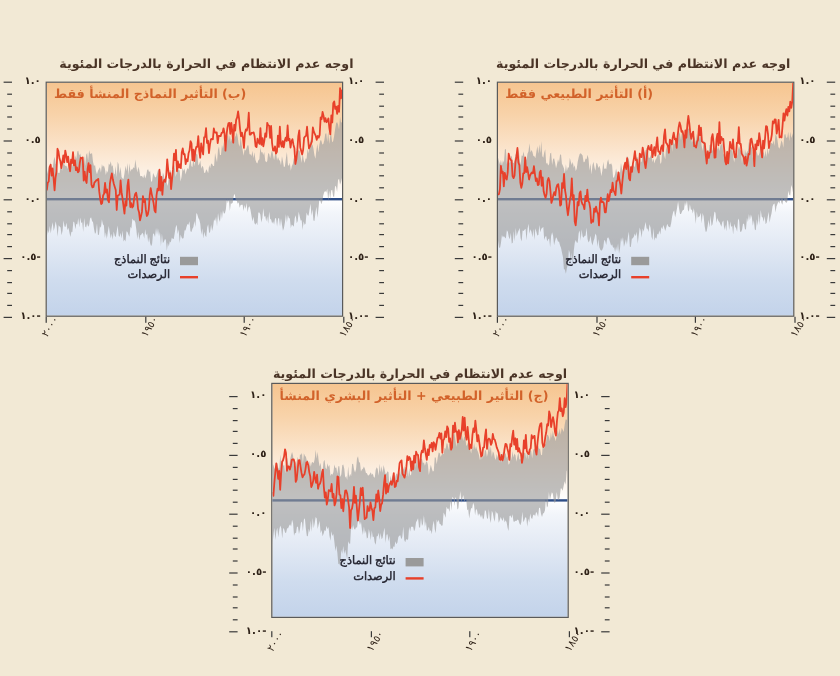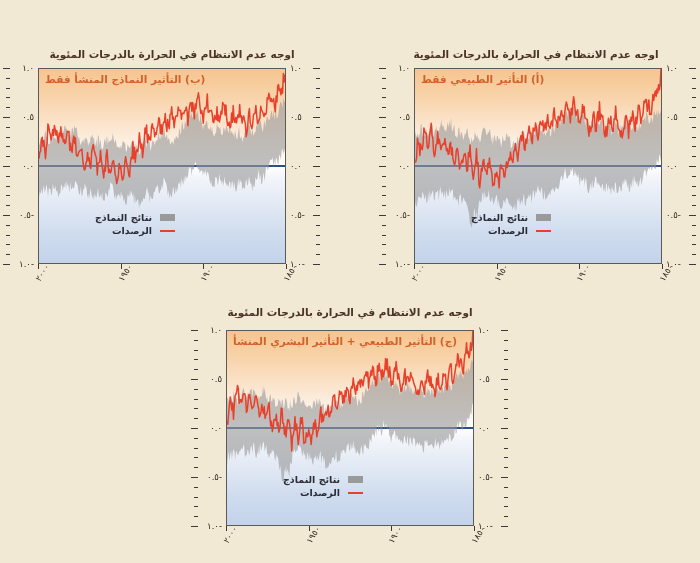--- a/index.html
+++ b/index.html
@@ -64,21 +64,21 @@
     font-size:10.5px;font-weight:bold;
     color:#d2622a;
     white-space:nowrap;
     pointer-events:none;
   }
 
   
   .yaxis{position:absolute;top:0;height:100%;width:34px;}
   .yaxis .ytick{
     position:absolute;font-size:8.5px;color:#2e2117;
-    white-space:nowrap;transform:translateY(-50%);
+    white-space:nowrap;transform:translateY(-50%);font-weight:bold;
   }
   .yaxis.right .ytick{right:4px;text-align:right;}
   .yaxis.left  .ytick{left:4px;text-align:left;}
 
   .ticks{position:absolute;top:0;height:100%;width:6px;}
   .ticks i{
     position:absolute;display:block;height:1px;background:#3a3a3a;
     width:4px;right:0;
   }
   .ticks i.maj{width:7px;height:1px;}
@@ -94,21 +94,21 @@
   .xticks{position:absolute;left:0;width:100%;height:5px;}
   .xticks i{position:absolute;top:0;width:1px;height:5px;background:#3a3a3a;}
 
   
   .legend{
     position:absolute;
     font-size:9.5px;color:#2c2c38;
     white-space:nowrap;
     line-height:13px;
   }
-  .legend .row{display:flex;align-items:center;justify-content:flex-start;gap:8px;}
+  .legend .row{display:flex;align-items:center;justify-content:flex-start;gap:8px;font-family:Liberation Serif, serif;}
   .legend .lbl{font-weight:bold;}
   .sw-models{width:15px;height:7px;background:#9a9a9a;display:inline-block;}
   .sw-obs{width:15px;height:0;border-top:2px solid #e8402a;display:inline-block;}
 </style>
 </head>
 <body>
 
 <div id="figure">
 
 
@@ -151,21 +151,21 @@
           <span class="lbl">نتائج النماذج</span>
         </div>
         <div class="row">
           <span class="sw-obs"></span>
           <span class="lbl">الرصدات</span>
         </div>
       </div>
     </div>
   </div>
 
-  <div class="panel" id="panel-c" style="left:226px;top:330px;width:216px;height:196px;">
+  <div class="panel" id="panel-c" style="left:226px;top:319px;width:216px;height:196px;">
     <div class="plot" style="width:248px;height:196px;">
       <div class="zero-line"></div>
       <svg class="series" viewBox="0 0 248 196" preserveAspectRatio="none">
           <path d="M248.00 31.88 L247.17 29.88 L246.35 29.96 L245.52 34.51 L244.69 40.48 L243.87 38.59 L243.04 36.82 L242.21 42.81 L241.39 37.49 L240.56 42.62 L239.73 38.82 L238.91 42.29 L238.08 48.22 L237.25 45.38 L236.43 43.86 L235.60 39.36 L234.77 45.43 L233.95 40.71 L233.12 48.24 L232.29 44.52 L231.47 42.96 L230.64 42.80 L229.81 49.84 L228.99 51.23 L228.16 54.71 L227.33 48.14 L226.51 59.92 L225.68 59.62 L224.85 54.38 L224.03 54.82 L223.20 52.09 L222.37 53.37 L221.55 50.50 L220.72 55.23 L219.89 54.38 L219.07 55.75 L218.24 62.77 L217.41 56.42 L216.59 55.51 L215.76 56.97 L214.93 63.48 L214.11 55.52 L213.28 63.18 L212.45 57.82 L211.63 58.19 L210.80 54.76 L209.97 58.31 L209.15 64.74 L208.32 62.78 L207.49 63.71 L206.67 57.70 L205.84 60.74 L205.01 65.38 L204.19 59.89 L203.36 58.50 L202.53 61.90 L201.71 56.46 L200.88 64.40 L200.05 57.17 L199.23 66.79 L198.40 67.98 L197.57 60.51 L196.75 62.29 L195.92 57.83 L195.09 60.29 L194.27 63.42 L193.44 56.99 L192.61 66.30 L191.79 56.89 L190.96 66.25 L190.13 54.28 L189.31 62.29 L188.48 58.87 L187.65 64.01 L186.83 62.11 L186.00 58.04 L185.17 56.63 L184.35 61.43 L183.52 52.12 L182.69 57.38 L181.87 50.20 L181.04 58.02 L180.21 61.41 L179.39 56.01 L178.56 55.55 L177.73 61.95 L176.91 55.93 L176.08 63.78 L175.25 58.97 L174.43 64.43 L173.60 60.03 L172.77 57.16 L171.95 55.35 L171.12 52.44 L170.29 55.01 L169.47 49.70 L168.64 55.48 L167.81 52.57 L166.99 58.53 L166.16 55.00 L165.33 48.74 L164.51 48.91 L163.68 51.08 L162.85 52.29 L162.03 44.41 L161.20 44.13 L160.37 47.89 L159.55 44.89 L158.72 40.01 L157.89 40.37 L157.07 38.92 L156.24 43.99 L155.41 45.80 L154.59 52.95 L153.76 47.27 L152.93 41.47 L152.11 41.74 L151.28 44.11 L150.45 51.55 L149.63 49.93 L148.80 48.75 L147.97 55.63 L147.15 50.38 L146.32 49.88 L145.49 54.73 L144.67 53.77 L143.84 59.13 L143.01 58.27 L142.19 59.66 L141.36 61.36 L140.53 58.05 L139.71 57.68 L138.88 61.88 L138.05 67.50 L137.23 61.96 L136.40 61.87 L135.57 73.18 L134.75 73.57 L133.92 71.11 L133.09 67.94 L132.27 71.81 L131.44 76.60 L130.61 67.75 L129.79 65.05 L128.96 65.92 L128.13 68.74 L127.31 65.92 L126.48 66.81 L125.65 62.92 L124.83 63.11 L124.00 62.35 L123.17 65.86 L122.35 61.23 L121.52 68.88 L120.69 60.89 L119.87 70.50 L119.04 64.09 L118.21 68.18 L117.39 67.62 L116.56 76.11 L115.73 77.01 L114.91 70.72 L114.08 78.35 L113.25 69.90 L112.43 77.90 L111.60 74.49 L110.77 68.96 L109.95 72.01 L109.12 68.66 L108.29 68.34 L107.47 76.53 L106.64 73.53 L105.81 80.07 L104.99 75.74 L104.16 75.32 L103.33 77.90 L102.51 83.08 L101.68 80.16 L100.85 76.08 L100.03 81.15 L99.20 77.06 L98.37 87.03 L97.55 74.25 L96.72 73.39 L95.89 75.25 L95.07 75.83 L94.24 71.73 L93.41 68.28 L92.59 74.93 L91.76 69.07 L90.93 74.44 L90.11 67.24 L89.28 77.30 L88.45 71.51 L87.63 70.13 L86.80 72.28 L85.97 78.84 L85.15 78.23 L84.32 75.35 L83.49 76.56 L82.67 74.39 L81.84 75.85 L81.01 77.08 L80.19 76.74 L79.36 75.13 L78.53 74.72 L77.71 71.30 L76.88 69.54 L76.05 71.36 L75.23 71.90 L74.40 73.75 L73.57 66.32 L72.75 65.74 L71.92 60.76 L71.09 62.64 L70.27 71.75 L69.44 74.57 L68.61 71.90 L67.79 67.23 L66.96 67.36 L66.13 77.75 L65.31 75.49 L64.48 78.45 L63.65 69.17 L62.83 80.86 L62.00 77.51 L61.17 78.92 L60.35 71.10 L59.52 67.78 L58.69 68.33 L57.87 76.25 L57.04 78.22 L56.21 69.34 L55.39 69.35 L54.56 75.66 L53.73 70.29 L52.91 70.70 L52.08 67.76 L51.25 74.29 L50.43 76.44 L49.60 75.57 L48.77 77.41 L47.95 67.98 L47.12 69.82 L46.29 66.63 L45.47 71.84 L44.64 70.42 L43.81 63.84 L42.99 65.46 L42.16 73.23 L41.33 73.47 L40.51 66.31 L39.68 69.49 L38.85 64.59 L38.03 56.98 L37.20 63.00 L36.37 55.32 L35.55 63.18 L34.72 66.71 L33.89 65.69 L33.07 66.14 L32.24 69.69 L31.41 64.71 L30.59 70.63 L29.76 63.93 L28.93 64.69 L28.11 61.20 L27.28 60.45 L26.45 58.35 L25.63 67.33 L24.80 58.08 L23.97 59.71 L23.15 59.09 L22.32 71.81 L21.49 61.34 L20.67 63.85 L19.84 68.97 L19.01 69.85 L18.19 68.77 L17.36 60.16 L16.53 57.27 L15.71 59.71 L14.88 63.89 L14.05 71.86 L13.23 66.96 L12.40 62.05 L11.57 65.76 L10.75 75.34 L9.92 67.92 L9.09 69.02 L8.27 61.70 L7.44 70.39 L6.61 59.41 L5.79 71.31 L4.96 70.98 L4.13 66.27 L3.31 69.31 L2.48 72.02 L1.65 70.85 L0.83 68.22 L0.00 67.12 L0.00 135.25 L0.83 127.67 L1.65 121.05 L2.48 131.39 L3.31 124.17 L4.13 120.94 L4.96 129.31 L5.79 122.74 L6.61 119.21 L7.44 121.53 L8.27 130.05 L9.09 120.98 L9.92 122.45 L10.75 125.36 L11.57 124.95 L12.40 121.55 L13.23 121.50 L14.05 119.40 L14.88 118.18 L15.71 119.98 L16.53 114.35 L17.36 117.30 L18.19 127.77 L19.01 125.30 L19.84 125.60 L20.67 120.03 L21.49 120.49 L22.32 126.20 L23.15 122.40 L23.97 116.92 L24.80 115.69 L25.63 124.02 L26.45 114.22 L27.28 112.98 L28.11 121.82 L28.93 127.90 L29.76 128.16 L30.59 121.80 L31.41 125.04 L32.24 115.20 L33.07 124.65 L33.89 112.82 L34.72 121.39 L35.55 117.05 L36.37 112.00 L37.20 113.27 L38.03 121.99 L38.85 118.46 L39.68 115.18 L40.51 125.65 L41.33 122.96 L42.16 128.19 L42.99 126.15 L43.81 123.00 L44.64 124.04 L45.47 119.44 L46.29 122.23 L47.12 120.44 L47.95 127.69 L48.77 131.90 L49.60 123.99 L50.43 127.94 L51.25 126.26 L52.08 133.12 L52.91 140.86 L53.73 135.98 L54.56 142.06 L55.39 151.70 L56.21 151.20 L57.04 153.53 L57.87 139.64 L58.69 142.82 L59.52 136.46 L60.35 143.14 L61.17 139.65 L62.00 143.30 L62.83 147.47 L63.65 132.40 L64.48 134.20 L65.31 134.43 L66.13 120.14 L66.96 123.21 L67.79 118.78 L68.61 121.82 L69.44 122.73 L70.27 120.55 L71.09 121.01 L71.92 115.04 L72.75 115.26 L73.57 118.80 L74.40 115.94 L75.23 122.65 L76.05 127.08 L76.88 119.96 L77.71 126.16 L78.53 123.24 L79.36 130.14 L80.19 129.50 L81.01 122.00 L81.84 125.80 L82.67 131.58 L83.49 123.31 L84.32 128.97 L85.15 128.42 L85.97 133.40 L86.80 135.35 L87.63 128.09 L88.45 128.28 L89.28 125.25 L90.11 131.28 L90.93 125.35 L91.76 130.65 L92.59 129.55 L93.41 124.61 L94.24 121.04 L95.07 133.96 L95.89 126.84 L96.72 126.40 L97.55 132.52 L98.37 127.79 L99.20 139.08 L100.03 138.20 L100.85 139.25 L101.68 136.59 L102.51 137.23 L103.33 132.36 L104.16 134.84 L104.99 133.60 L105.81 128.74 L106.64 127.66 L107.47 127.32 L108.29 130.80 L109.12 128.88 L109.95 120.21 L110.77 131.29 L111.60 133.26 L112.43 130.35 L113.25 131.55 L114.08 130.31 L114.91 120.23 L115.73 124.15 L116.56 120.22 L117.39 120.26 L118.21 120.24 L119.04 124.07 L119.87 122.08 L120.69 116.35 L121.52 114.90 L122.35 113.05 L123.17 120.49 L124.00 121.20 L124.83 112.77 L125.65 119.50 L126.48 117.79 L127.31 110.51 L128.13 120.29 L128.96 115.63 L129.79 123.59 L130.61 122.99 L131.44 120.08 L132.27 124.11 L133.09 123.02 L133.92 126.50 L134.75 118.85 L135.57 115.23 L136.40 122.30 L137.23 125.62 L138.05 113.99 L138.88 116.70 L139.71 114.24 L140.53 117.86 L141.36 118.02 L142.19 119.51 L143.01 118.99 L143.84 108.13 L144.67 110.01 L145.49 112.56 L146.32 103.30 L147.15 105.14 L147.97 104.91 L148.80 107.84 L149.63 98.08 L150.45 106.76 L151.28 94.97 L152.11 96.38 L152.93 102.82 L153.76 95.10 L154.59 97.17 L155.41 105.69 L156.24 104.71 L157.07 96.87 L157.89 90.05 L158.72 100.27 L159.55 96.60 L160.37 93.49 L161.20 99.59 L162.03 97.39 L162.85 97.04 L163.68 106.36 L164.51 105.53 L165.33 113.15 L166.16 108.00 L166.99 104.33 L167.81 104.76 L168.64 99.93 L169.47 102.35 L170.29 110.49 L171.12 104.95 L171.95 106.51 L172.77 111.06 L173.60 108.74 L174.43 110.22 L175.25 112.62 L176.08 109.83 L176.91 114.04 L177.73 112.80 L178.56 106.10 L179.39 107.15 L180.21 112.59 L181.04 113.87 L181.87 105.38 L182.69 113.55 L183.52 117.03 L184.35 106.65 L185.17 108.65 L186.00 113.21 L186.83 115.99 L187.65 106.93 L188.48 109.03 L189.31 108.81 L190.13 116.91 L190.96 114.70 L191.79 112.00 L192.61 113.84 L193.44 115.35 L194.27 111.89 L195.09 116.56 L195.92 114.73 L196.75 116.30 L197.57 120.95 L198.40 123.79 L199.23 111.14 L200.05 110.62 L200.88 113.04 L201.71 109.57 L202.53 115.84 L203.36 115.93 L204.19 115.08 L205.01 115.33 L205.84 114.08 L206.67 114.49 L207.49 117.30 L208.32 118.90 L209.15 116.09 L209.97 107.57 L210.80 116.48 L211.63 114.66 L212.45 112.09 L213.28 112.71 L214.11 120.10 L214.93 113.32 L215.76 116.71 L216.59 109.07 L217.41 112.88 L218.24 113.57 L219.07 110.25 L219.89 109.89 L220.72 111.30 L221.55 107.49 L222.37 109.02 L223.20 111.96 L224.03 104.18 L224.85 104.36 L225.68 109.54 L226.51 111.91 L227.33 109.03 L228.16 108.60 L228.99 106.35 L229.81 96.49 L230.64 103.99 L231.47 102.76 L232.29 90.96 L233.12 98.22 L233.95 94.36 L234.77 91.05 L235.60 92.30 L236.43 98.51 L237.25 100.33 L238.08 98.52 L238.91 90.83 L239.73 97.03 L240.56 97.69 L241.39 95.36 L242.21 87.98 L243.04 87.90 L243.87 89.83 L244.69 85.72 L245.52 81.84 L246.35 84.73 L247.17 72.92 L248.00 74.50 Z" fill="#9a9a9a" fill-opacity="0.62" stroke="none"></path>
           <path d="M248.00 -2.76 L247.18 14.05 L246.37 19.52 L245.55 11.96 L244.74 24.17 L243.92 27.15 L243.11 20.44 L242.29 22.79 L241.47 11.87 L240.66 22.42 L239.84 23.80 L239.03 31.36 L238.21 43.45 L237.39 40.20 L236.58 32.27 L235.76 27.93 L234.95 31.26 L234.13 36.24 L233.32 26.04 L232.50 23.03 L231.68 34.97 L230.87 33.78 L230.05 40.64 L229.24 44.77 L228.42 51.72 L227.61 53.07 L226.79 49.54 L225.97 33.03 L225.16 33.54 L224.34 36.47 L223.53 42.07 L222.71 49.63 L221.89 59.41 L221.08 55.55 L220.26 43.65 L219.45 44.23 L218.63 45.67 L217.82 43.06 L217.00 54.04 L216.18 55.12 L215.37 59.12 L214.55 58.16 L213.74 56.48 L212.92 42.75 L212.11 54.21 L211.29 47.38 L210.47 61.59 L209.66 66.42 L208.84 58.63 L208.03 57.57 L207.21 53.95 L206.39 56.90 L205.58 46.13 L204.76 55.06 L203.95 45.69 L203.13 51.13 L202.32 39.31 L201.50 44.47 L200.68 52.48 L199.87 50.67 L199.05 63.96 L198.24 57.74 L197.42 54.42 L196.61 50.78 L195.79 50.41 L194.97 55.11 L194.16 61.28 L193.34 64.28 L192.53 59.61 L191.71 63.86 L190.89 63.52 L190.08 57.57 L189.26 55.36 L188.45 53.34 L187.63 49.68 L186.82 46.91 L186.00 46.33 L185.18 41.94 L184.37 49.48 L183.55 51.17 L182.74 46.65 L181.92 45.92 L181.11 47.11 L180.29 54.65 L179.47 38.19 L178.66 43.87 L177.84 53.45 L177.03 53.64 L176.21 60.17 L175.39 61.03 L174.58 54.98 L173.76 48.64 L172.95 43.14 L172.13 48.40 L171.32 38.60 L170.50 30.81 L169.68 40.41 L168.87 37.40 L168.05 43.10 L167.24 53.90 L166.42 51.10 L165.61 54.87 L164.79 44.93 L163.97 36.13 L163.16 46.91 L162.34 42.66 L161.53 28.38 L160.71 39.18 L159.89 27.76 L159.08 38.82 L158.26 42.78 L157.45 46.25 L156.63 38.87 L155.82 49.15 L155.00 39.92 L154.18 40.15 L153.37 32.60 L152.55 40.73 L151.74 35.04 L150.92 53.31 L150.11 55.21 L149.29 45.85 L148.47 48.75 L147.66 37.52 L146.84 35.65 L146.03 44.76 L145.21 39.98 L144.39 46.03 L143.58 47.34 L142.76 57.89 L141.95 41.52 L141.13 45.96 L140.32 41.12 L139.50 44.81 L138.68 45.43 L137.87 50.13 L137.05 55.37 L136.24 50.43 L135.42 48.98 L134.61 56.70 L133.79 49.58 L132.97 53.30 L132.16 51.39 L131.34 59.84 L130.53 55.06 L129.71 63.92 L128.89 59.17 L128.08 54.30 L127.26 47.45 L126.45 57.58 L125.63 56.05 L124.82 59.30 L124.00 73.31 L123.18 70.21 L122.37 59.87 L121.55 59.34 L120.74 56.99 L119.92 66.14 L119.11 60.29 L118.29 71.81 L117.47 65.24 L116.66 72.92 L115.84 62.84 L115.03 61.51 L114.21 64.02 L113.39 60.68 L112.58 69.58 L111.76 75.69 L110.95 78.85 L110.13 77.03 L109.32 75.50 L108.50 64.34 L107.68 65.15 L106.87 66.60 L106.05 74.89 L105.24 82.04 L104.42 81.42 L103.61 86.09 L102.79 86.68 L101.97 75.06 L101.16 81.31 L100.34 84.90 L99.53 81.90 L98.71 84.14 L97.89 85.99 L97.08 91.05 L96.26 84.15 L95.45 92.26 L94.63 76.70 L93.82 83.21 L93.00 93.15 L92.18 100.15 L91.37 101.63 L90.55 106.96 L89.74 96.18 L88.92 89.68 L88.11 99.02 L87.29 92.99 L86.47 103.96 L85.66 104.61 L84.84 114.69 L84.03 106.61 L83.21 104.17 L82.39 99.58 L81.58 106.53 L80.76 106.76 L79.95 102.81 L79.13 112.56 L78.32 112.86 L77.50 113.67 L76.68 99.74 L75.87 87.34 L75.05 93.53 L74.24 87.70 L73.42 99.42 L72.61 107.55 L71.79 114.95 L70.97 104.21 L70.16 94.03 L69.34 100.07 L68.53 86.55 L67.71 99.81 L66.89 104.89 L66.08 106.23 L65.26 121.26 L64.45 104.17 L63.63 97.89 L62.82 92.38 L62.00 89.61 L61.18 89.70 L60.37 97.00 L59.55 107.13 L58.74 96.97 L57.92 104.58 L57.11 93.59 L56.29 93.04 L55.47 78.50 L54.66 77.78 L53.84 92.73 L53.03 99.95 L52.21 102.16 L51.39 92.47 L50.58 95.60 L49.76 84.19 L48.95 90.40 L48.13 89.50 L47.32 89.46 L46.50 97.63 L45.68 101.54 L44.87 91.16 L44.05 95.72 L43.24 87.01 L42.42 72.05 L41.61 75.48 L40.79 80.99 L39.97 83.93 L39.16 84.84 L38.34 88.19 L37.53 76.33 L36.71 83.30 L35.89 79.41 L35.08 73.95 L34.26 81.73 L33.45 84.85 L32.63 86.75 L31.82 77.80 L31.00 74.39 L30.18 68.51 L29.37 65.63 L28.55 66.12 L27.74 72.06 L26.92 76.15 L26.11 76.95 L25.29 78.53 L24.47 74.83 L23.66 69.77 L22.84 64.16 L22.03 64.38 L21.21 72.09 L20.39 80.59 L19.58 82.36 L18.76 66.55 L17.95 63.49 L17.13 63.46 L16.32 63.76 L15.50 69.00 L14.68 72.04 L13.87 69.46 L13.05 69.47 L12.24 73.07 L11.42 58.06 L10.61 54.99 L9.79 61.11 L8.97 64.12 L8.16 65.39 L7.34 75.21 L6.53 89.09 L5.71 73.08 L4.89 79.86 L4.08 72.59 L3.26 66.75 L2.45 74.28 L1.63 83.38 L0.82 94.16 L0.00 90.82" fill="none" stroke="#e8402a" stroke-width="1.5" stroke-linejoin="round"></path>
         </svg>
       <div class="panel-label">(ج) التأثير الطبيعي + التأثير البشري المنشأ</div>
       <div class="legend" style="left:56px;top:142px;">
         <div class="row">
           <span class="sw-models"></span>

